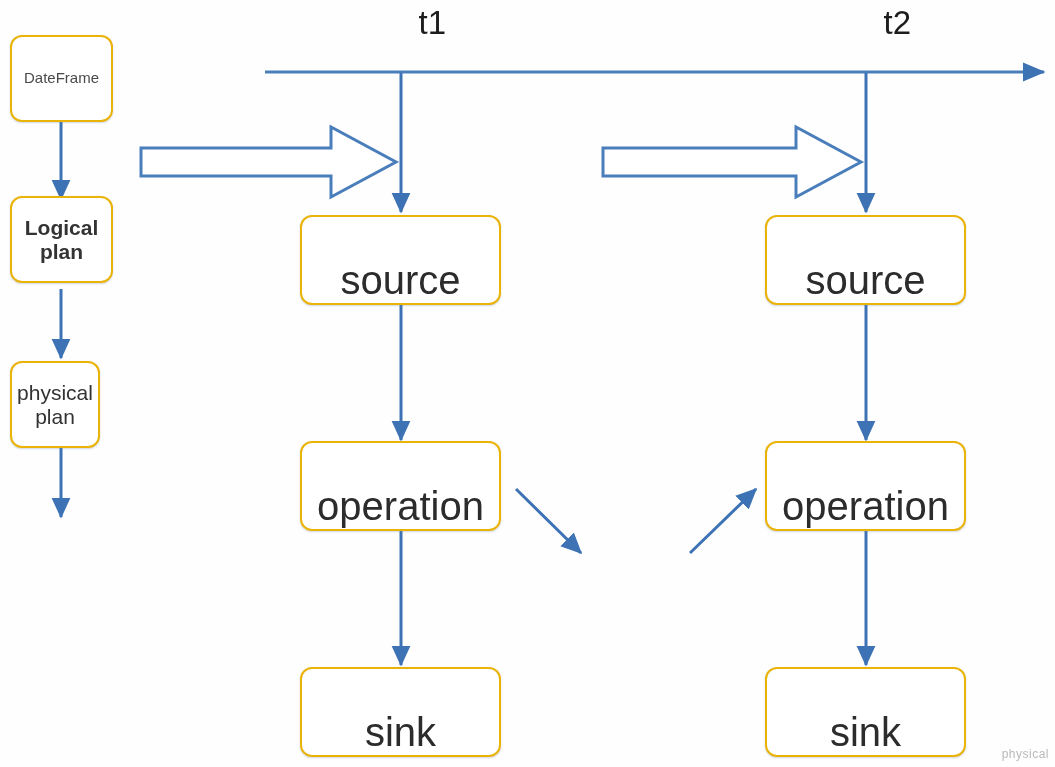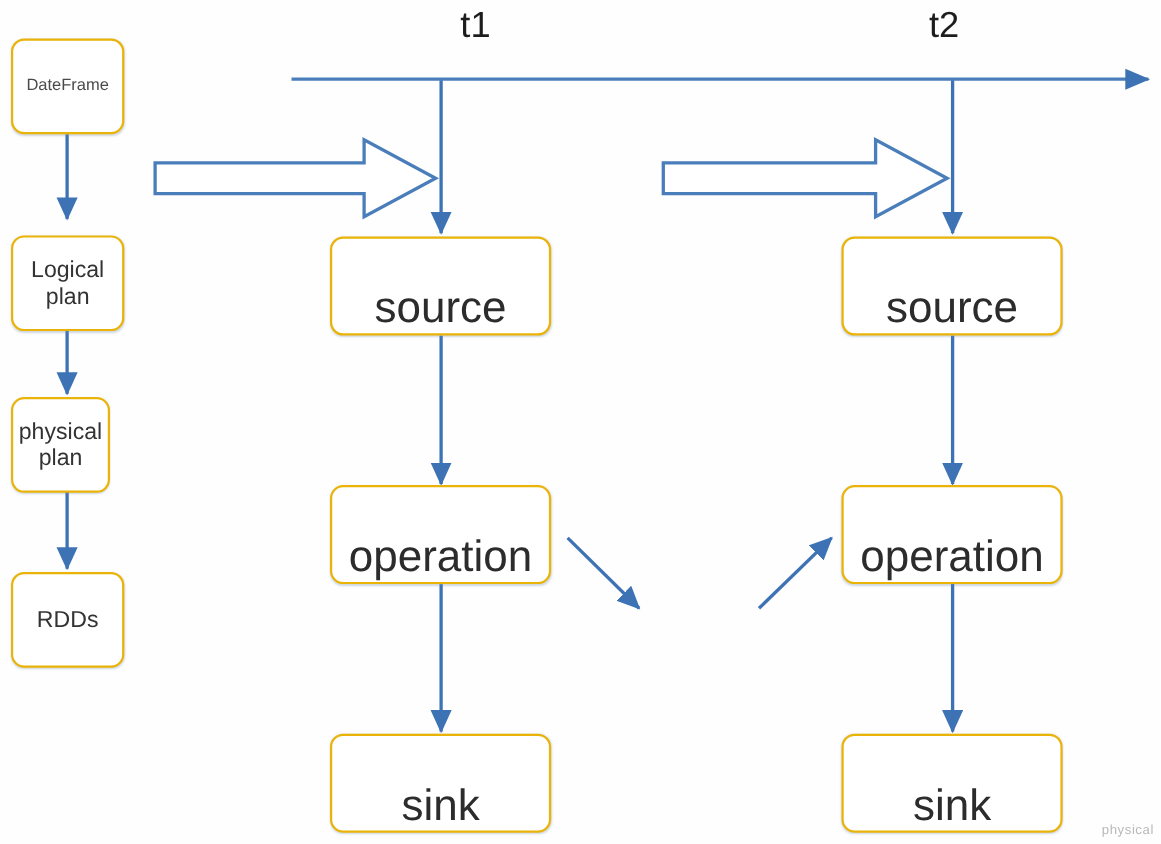--- a/index.html
+++ b/index.html
@@ -108,37 +108,34 @@
     <line x1="690" y1="553" x2="756" y2="489" stroke="#3d72b4" stroke-width="3" marker-end="url(#arrowSmall)"></line>
 
     <path d="M141,148 L331,148 L331,127 L396,162 L331,197 L331,176 L141,176 Z" fill="#ffffff" stroke="#4a7ebb" stroke-width="3" stroke-linejoin="miter"></path>
 
     <path d="M603,148 L796,148 L796,127 L861,162 L796,197 L796,176 L603,176 Z" fill="#ffffff" stroke="#4a7ebb" stroke-width="3" stroke-linejoin="miter"></path>
   </svg>
 
   <div class="axis-tick-label" style="left:356px; top:4px;">
     <span>t1</span>
   </div>
-  <div class="axis-tick-label" style="left:782px; top:4px;">
+  <div class="axis-tick-label" style="left:821px; top:4px;">
     <span>t2</span>
   </div>
 
   <div class="node-box pipeline-box small" style="left:10px; top:35px; width:103px; height:87px;">
     <span class="node-label">DateFrame</span>
   </div>
-  <div class="node-box pipeline-box" style="left:10px; top:214px; width:103px; height:87px;">
+  <div class="node-box pipeline-box" style="left:10px; top:196px; width:103px; height:87px;font-weight:bold;">
     <span class="node-label">Logical
 plan</span>
   </div>
   <div class="node-box pipeline-box" style="left:10px; top:361px; width:90px; height:87px;">
     <span class="node-label">physical
 plan</span>
-  </div>
-  <div class="node-box pipeline-box" style="left:10px; top:520px; width:103px; height:87px;">
-    <span class="node-label">RDDs</span>
   </div>
 
   <div class="node-box stage-box" style="left:300px; top:215px; width:201px; height:90px;">
     <span class="node-label">source</span>
   </div>
   <div class="node-box stage-box" style="left:300px; top:441px; width:201px; height:90px;">
     <span class="node-label">operation</span>
   </div>
   <div class="node-box stage-box" style="left:300px; top:667px; width:201px; height:90px;">
     <span class="node-label">sink</span>

